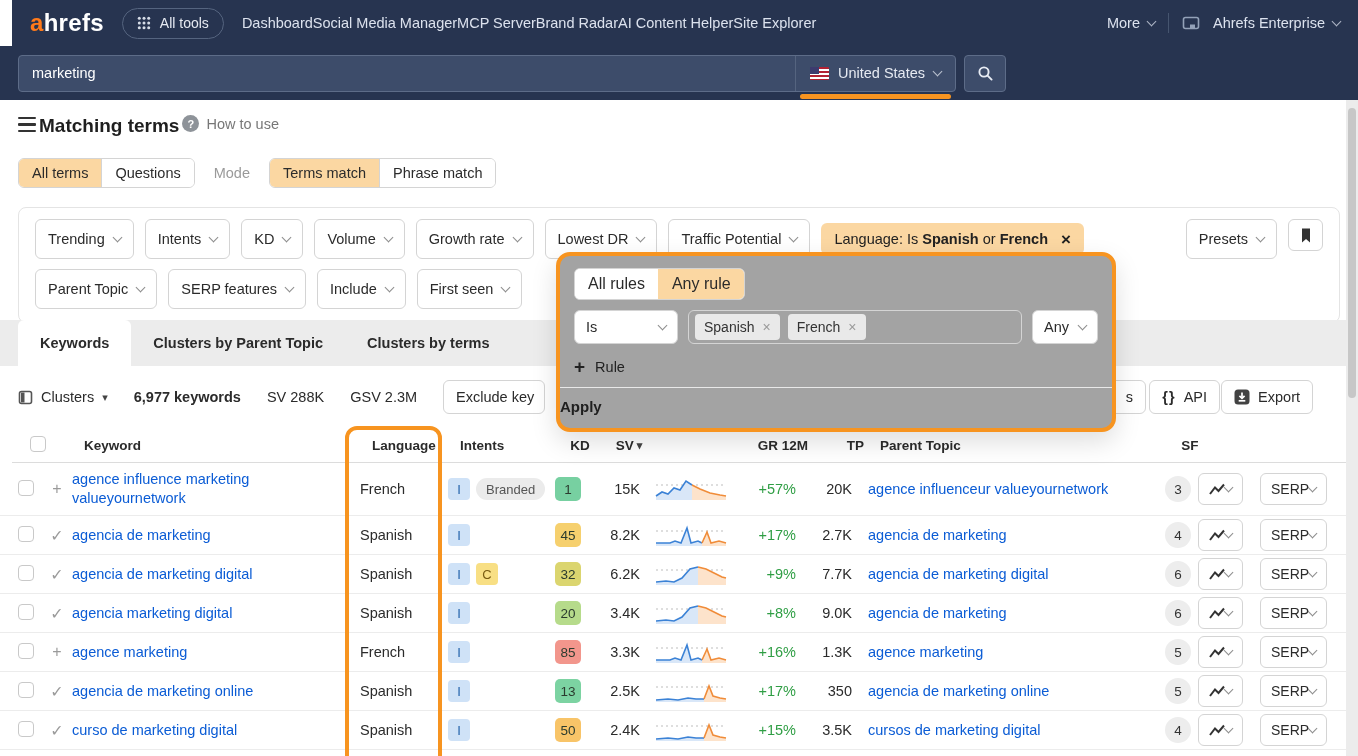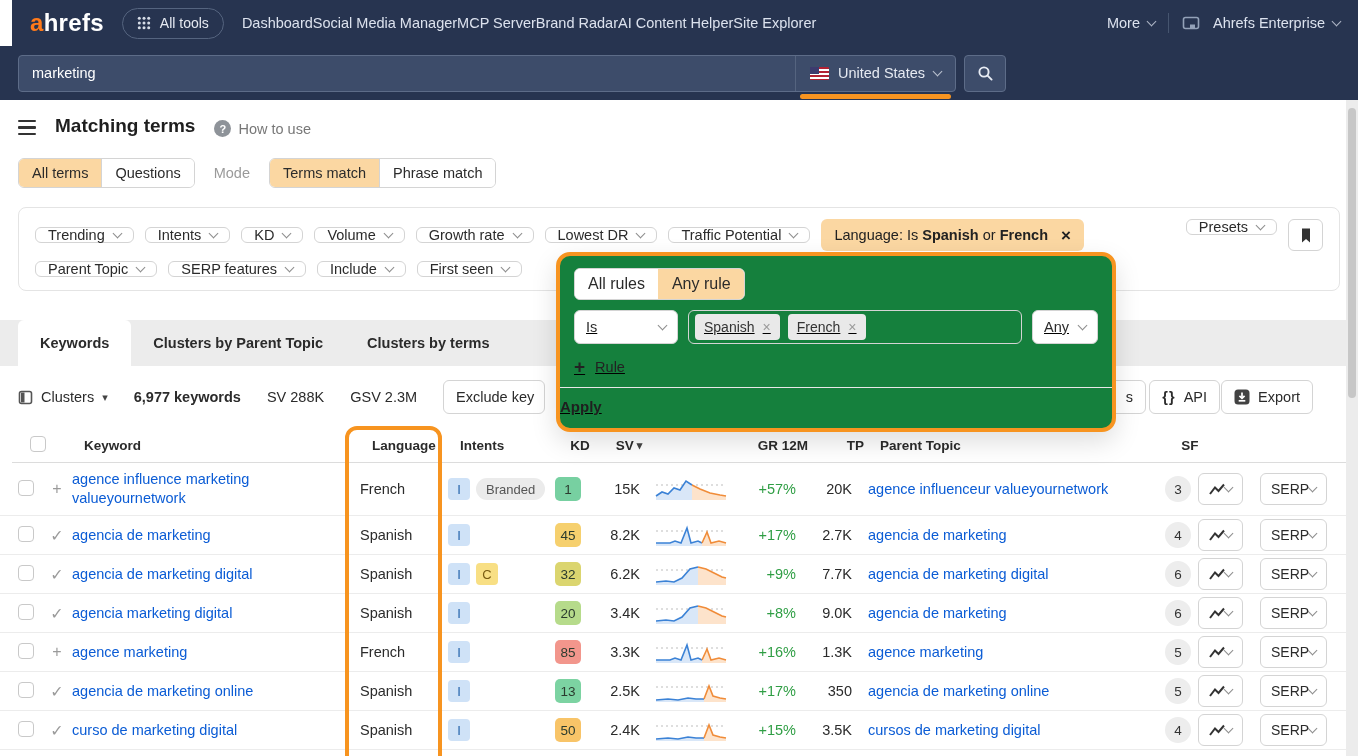--- a/index.html
+++ b/index.html
@@ -30,42 +30,42 @@
   .country { display:flex; align-items:center; gap:9px; padding:0 14px; border-left:1px solid #55647f;
              height:100%; color:#e6eaf2; font-size:14.5px; position:relative; cursor:pointer; }
   .country-underline { position:absolute; left:4px; right:4px; bottom:-8px; height:5px; background:#f79420; border-radius:3px; }
   .flag { width:19px; height:13px; background:repeating-linear-gradient(#b22234 0 2px, #fff 2px 4px);
           position:relative; border-radius:1px; flex:0 0 auto; }
   .flag::after { content:""; position:absolute; left:0; top:0; width:9px; height:7px; background:#3c3b6e; }
   .search-btn { width:42px; height:37px; background:#3d4c6a; border:1px solid #5d6c88; border-radius:4px;
                 margin-left:8px; display:flex; align-items:center; justify-content:center; cursor:pointer; }
 
   
-  .hrow { position:absolute; top:115px; left:18px; display:flex; align-items:flex-end; gap:19px; }
+  .hrow { position:absolute; top:115px; left:18px; display:flex; align-items:flex-start; gap:3px; }
   .burger { display:flex; flex-direction:column; gap:4px; cursor:pointer; padding:2px 0; }
   .burger i { display:block; width:18px; height:2.4px; background:#333; border-radius:1px; }
   .title { font-size:19px; font-weight:bold; color:#1f1f1f; }
   .help { display:flex; align-items:center; gap:7px; color:#777; font-size:14.5px; cursor:pointer; }
   .help-badge { width:17px; height:17px; border-radius:50%; background:#8e9399; color:#fff; font-size:11px;
                 font-weight:bold; display:flex; align-items:center; justify-content:center; }
 
   
   .segrow { position:absolute; top:158px; left:18px; display:flex; align-items:center; gap:15px; font-size:14.5px; }
   .seg { display:flex; border:1px solid #d4d4d4; border-radius:6px; overflow:hidden; background:#fff; }
   .segitem { padding:6px 13px; background:#fff; color:#2b2b2b; cursor:pointer; white-space:nowrap; }
   .segitem + .segitem { border-left:1px solid #d4d4d4; }
   .segitem.sel { background:#fbd7a2; border-left-color:#fbd7a2; }
   .mode-label { color:#9a9a9a; margin:0 4px; }
 
   
   .fpanel { position:absolute; top:207px; left:18px; width:1322px; border:1px solid #e4e4e4; border-radius:8px;
             padding:11px 16px 13px; display:flex; flex-direction:column; gap:10px; background:#fff; }
   .frow { display:flex; align-items:center; gap:11px; }
   .fbtns { display:contents; }
-  .fbtn { display:inline-flex; align-items:center; gap:9px; height:16px; padding:0 12px; border:1px solid #d4d4d4;
+  .fbtn { display:inline-flex; align-items:center; gap:9px; height:40px; padding:0 12px; border:1px solid #d4d4d4;
           border-radius:6px; background:#fff; font-size:14.5px; color:#2b2b2b; cursor:pointer;
           font-family:inherit; white-space:nowrap; }
   .chip { display:flex; align-items:center; gap:13px; height:32px; padding:0 13px; background:#fbd7a2;
           border-radius:6px; font-size:14.5px; color:#222; }
   .chip-close { font-weight:bold; font-size:17px; color:#222; cursor:pointer; line-height:1; }
   .f-right { margin-left:auto; display:flex; gap:11px; }
   .iconbtn { width:35px; height:32px; border:1px solid #d4d4d4; border-radius:6px; display:flex; align-items:center;
              justify-content:center; background:#fff; cursor:pointer; }
 
   
@@ -117,21 +117,21 @@
               align-items:center; justify-content:center; font-size:13.5px; color:#333; }
   .rowbtn { display:inline-flex; align-items:center; height:32px; padding:0 10px; border:1px solid #d4d4d4;
             border-radius:6px; background:#fff; font-size:14px; color:#2b2b2b; cursor:pointer; font-family:inherit; }
   .svh { display:flex; justify-content:center; align-items:center; gap:3px; }
   .sparkc { display:flex; justify-content:center; }
 
   
   .lang-overlay { position:absolute; left:345px; top:426px; width:97px; height:350px; border:4px solid #f79420;
                   border-radius:12px; pointer-events:none; z-index:30; }
   .popup { position:absolute; left:556px; top:252px; width:560px; border:4px solid #f79420; border-radius:14px;
-           background:#15803d; z-index:40; box-shadow:0 10px 26px rgba(0,0,0,.13);text-decoration:underline; }
+           background:#a3a3a3; z-index:40; box-shadow:0 10px 26px rgba(0,0,0,.13); }
   .popup-inner { padding:12px 14px 0; }
   .popup-row { display:flex; gap:10px; margin-top:10px; align-items:center; }
   .select { display:flex; align-items:center; justify-content:space-between; height:34px; border:1px solid #d4d4d4;
             border-radius:6px; padding:0 11px; background:#fff; font-size:14.5px; color:#2b2b2b; cursor:pointer; }
   .op-select { width:104px; }
   .match-select { width:66px; gap:8px; }
   .tagbox { flex:1; height:34px; border:1px solid #d4d4d4; border-radius:6px; display:flex; align-items:center;
             gap:8px; padding:0 6px; cursor:text; }
   .tag { display:inline-flex; align-items:center; gap:8px; background:#e9e9e9; border-radius:4px; height:26px;
          padding:0 9px; font-size:14px; color:#333; }

